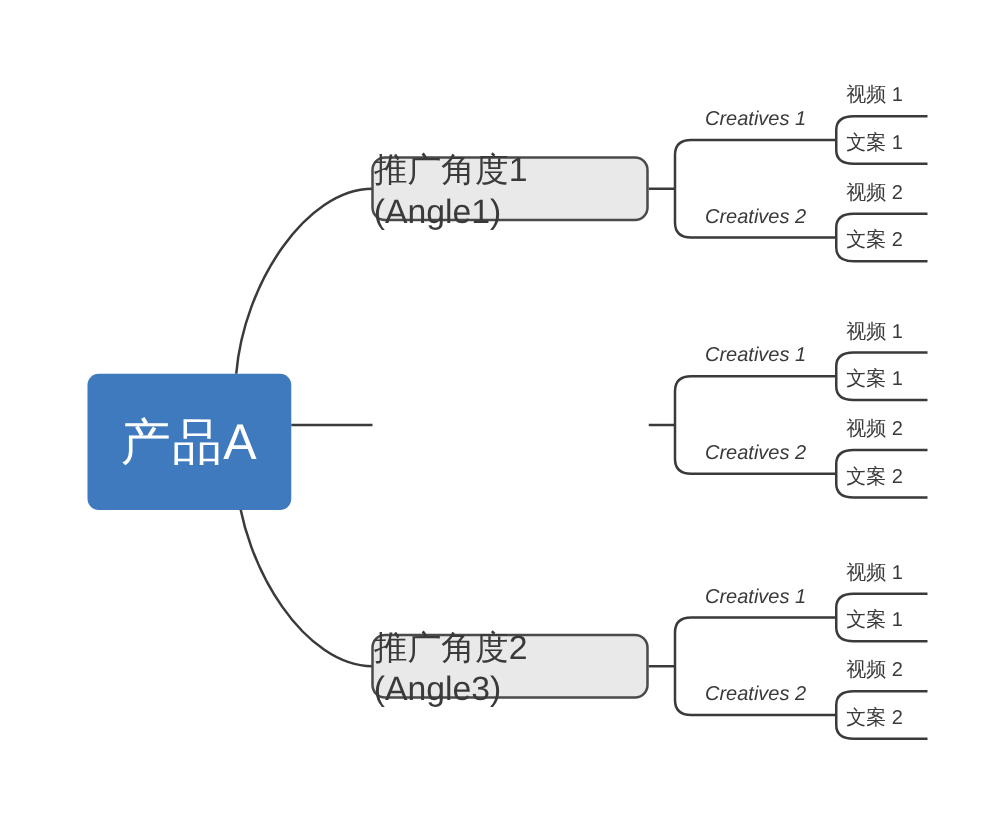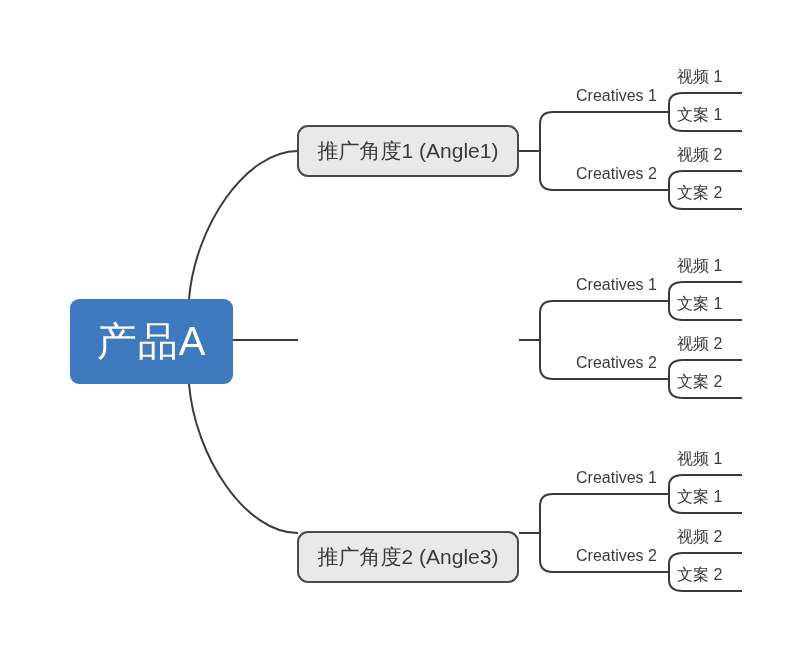--- a/index.html
+++ b/index.html
@@ -6,28 +6,28 @@
     --root-fill:#3e7abd; --root-text:#ffffff;
     --branch-fill:#e9e9e9; --branch-border:#4a4a4a;
     --connector:#3a3a3a; --text:#3a3a3a; --background:#ffffff;
   }
   html,body{margin:0;padding:0;}
   body{font-family:"Liberation Sans","DejaVu Sans",sans-serif;background:var(--background);}
   .canvas{position:relative;width:800px;height:656px;background:var(--background);overflow:hidden;}
   .canvas svg{position:absolute;left:0;top:0;}
   .canvas svg path{fill:none;stroke:var(--connector);stroke-width:2;stroke-linecap:butt;}
   .node{position:absolute;display:flex;align-items:center;justify-content:center;box-sizing:border-box;}
-  .root{width:163px;height:85px;background:var(--root-fill);color:var(--root-text);
+  .root{width:163px;height:109px;background:var(--root-fill);color:var(--root-text);
         border-radius:9px;font-size:40px;letter-spacing:1px;}
   .branch{width:222px;height:52px;background:var(--branch-fill);
           border:2px solid var(--branch-border);border-radius:11px;
-          color:var(--text);font-size:21px;}
+          color:var(--text);font-size:27px;}
   .label{position:absolute;height:24px;line-height:24px;text-align:left;
          color:var(--text);font-size:16px;white-space:nowrap;}
-  .creatives{left:576px;width:130px;}
+  .creatives{left:564px;width:130px;font-style:italic;}
   .leaf{left:677px;width:72px;}
 </style>
 </head>
 <body>
 
 <div class="canvas">
 
   <svg width="800" height="656" viewBox="0 0 800 656">
     <path d="M 189 299 C 195 227 245 151 298 151"></path>
     <path d="M 233 340 L 298 340"></path>
@@ -45,21 +45,21 @@
 
     <path d="M 519 533 L 540 533"></path>
     <path d="M 669 494 L 553 494 Q 540 494 540 506 L 540 560 Q 540 572 553 572 L 669 572"></path>
     <path d="M 742 475 L 683 475 Q 669 475 669 486 L 669 502 Q 669 513 683 513 L 742 513"></path>
     <path d="M 742 553 L 683 553 Q 669 553 669 564 L 669 580 Q 669 591 683 591 L 742 591"></path>
   </svg>
 
   <div class="node root" style="left:70px;top:299px;">产品A</div>
 
   <div class="node branch" style="left:297px;top:125px;">推广角度1 (Angle1)</div>
-  <div class="node branch" style="left:297px;top:507px;margin-top:24px;">推广角度2 (Angle3)</div>
+  <div class="node branch" style="left:297px;top:507px;">推广角度2 (Angle3)</div>
 
   <div class="label creatives" style="top:84px;">Creatives 1</div>
   <div class="label leaf" style="top:65px;">视频 1</div>
   <div class="label leaf" style="top:103px;">文案 1</div>
   <div class="label creatives" style="top:162px;">Creatives 2</div>
   <div class="label leaf" style="top:143px;">视频 2</div>
   <div class="label leaf" style="top:181px;">文案 2</div>
 
   <div class="label creatives" style="top:273px;">Creatives 1</div>
   <div class="label leaf" style="top:254px;">视频 1</div>

